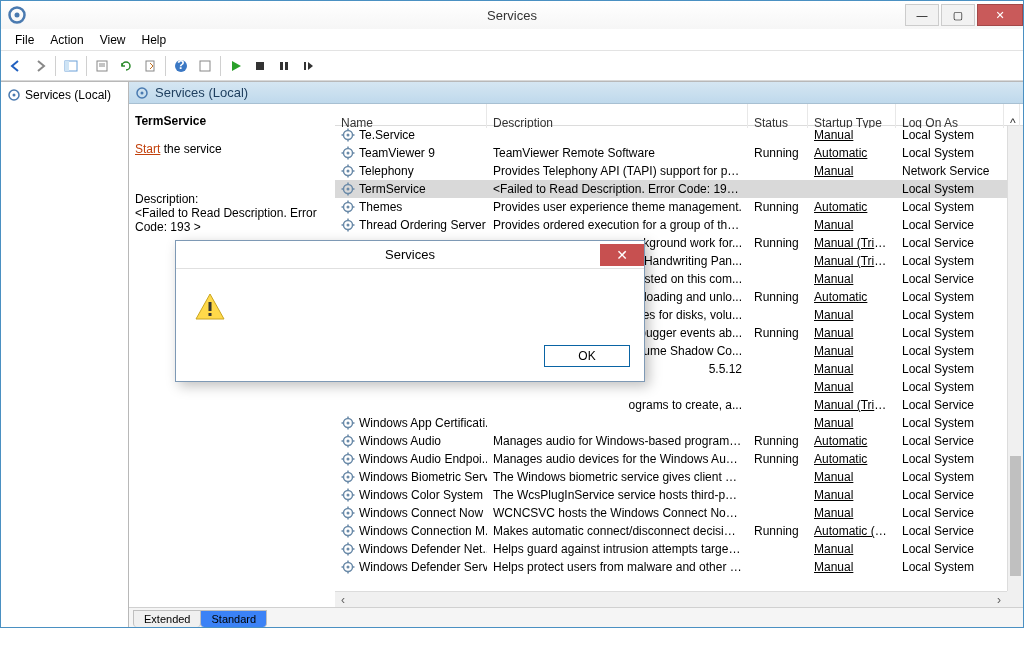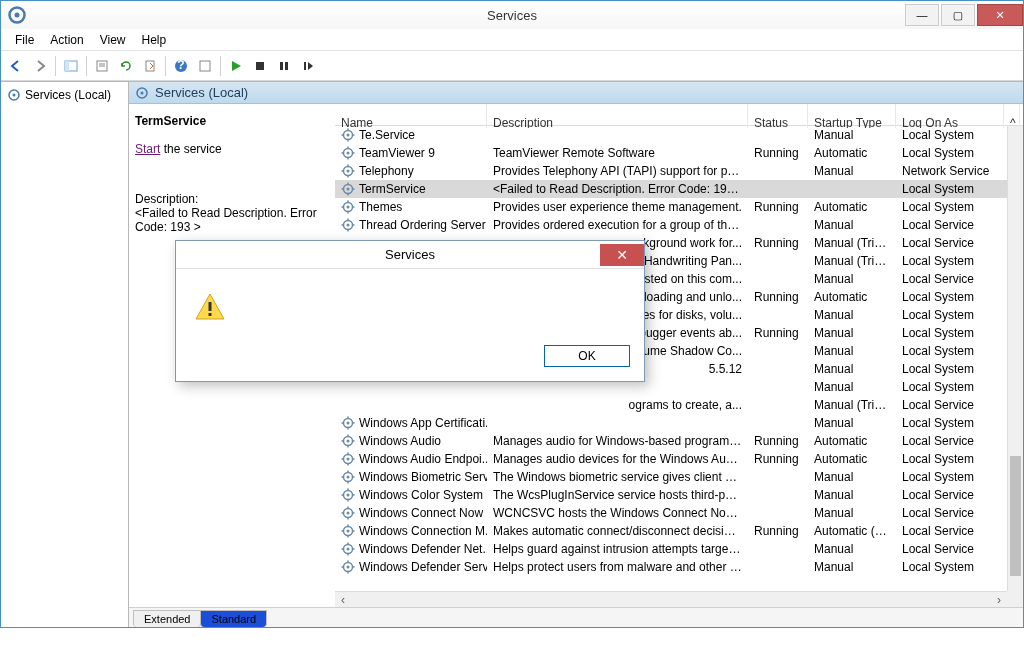--- a/index.html
+++ b/index.html
@@ -25,44 +25,44 @@
 .left-pane { width: 128px; border-right: 1px solid #b8b8b8; background: #fff; padding: 4px; }
 .tree-item { display: flex; align-items: center; gap: 4px; padding: 2px; }
 
 .right-pane { flex: 1; display: flex; flex-direction: column; overflow: hidden; }
 .right-header { height: 22px; background: linear-gradient(#d5e6f2,#bfd9ec); display: flex; align-items: center; padding-left: 6px; gap: 6px; border-bottom: 1px solid #a8c0d2; }
 .right-header-title { font-size: 13px; color: #204060; }
 
 .right-body { flex: 1; display: flex; overflow: hidden; }
 .detail-pane { width: 206px; padding: 10px 10px 10px 6px; }
 .detail-name { font-weight: bold; margin-bottom: 14px; }
-.detail-link { color: #701a75; text-decoration: underline; cursor: pointer; }
+.detail-link { color: #c2410c; text-decoration: underline; cursor: pointer; }
 .detail-desc-label { margin-top: 36px; }
 .detail-desc { }
 
 .list-pane { flex: 1; display: flex; flex-direction: column; overflow: hidden; position: relative; }
 .list-header { display: flex; height: 22px; background: #fff; border-bottom: 1px solid #dcdcdc; }
 .list-header-cell { padding: 12px 6px; border-right: 1px solid #e8e8e8; color: #333; white-space: nowrap; overflow: hidden; }
 .list-rows { flex: 1; overflow: hidden; }
 .list-row { display: flex; height: 18px; align-items: center; }
 .list-row.selected { background: #d9d9d9; }
 .list-cell { padding: 0 6px; white-space: nowrap; overflow: hidden; text-overflow: ellipsis; }
 .list-cell.name { display: flex; align-items: flex-start; gap: 4px; }
 
 .col-name { width: 152px; }
 .col-desc { width: 261px; }
 .col-status { width: 60px; }
-.col-startup { width: 88px; }
+.col-startup { width: 88px; text-decoration: underline; }
 .col-logon { width: 108px; }
 .col-scroll { width: 16px; }
 
 .svc-icon { width: 14px; height: 14px; display: inline-flex; align-items: center; justify-content: center; }
 
 .tabs { height: 20px; display: flex; align-items: flex-end; padding-left: 4px; background: #f5f5f5; border-top: 1px solid #d0d0d0; }
-.tab { padding: 2px 10px; border: 1px solid #bfbfbf; border-bottom: none; background: #1d4ed8; margin-right: -1px; font-size: 11px; border-radius: 0 0 4px 4px; }
+.tab { padding: 2px 10px; border: 1px solid #bfbfbf; border-bottom: none; background: #3b82f6; margin-right: -1px; font-size: 11px; border-radius: 0 0 4px 4px; }
 .tab:not(.active) { background: #f0f0f0; }
 
 .scrollbar-v { position: absolute; right: 0; top: 22px; bottom: 16px; width: 16px; background: #f0f0f0; border-left: 1px solid #dcdcdc; }
 .scrollbar-v-thumb { position: absolute; left: 2px; right: 2px; top: 330px; height: 120px; background: #c0c0c0; }
 .scrollbar-h { position: absolute; left: 0; right: 16px; bottom: 0; height: 16px; background: #f0f0f0; border-top: 1px solid #dcdcdc; display: flex; align-items: center; }
 .scrollbar-h-ar { width: 16px; height: 16px; display: flex; align-items: center; justify-content: center; color: #606060; }
 .scrollbar-corner { position: absolute; right: 0; bottom: 0; width: 16px; height: 16px; background: #f0f0f0; }
 
 
 .dialog { position: absolute; left: 175px; top: 240px; width: 470px; background: #fff; border: 1px solid #7e99b5; box-shadow: 4px 4px 12px rgba(0,0,0,0.25); z-index: 10; }

